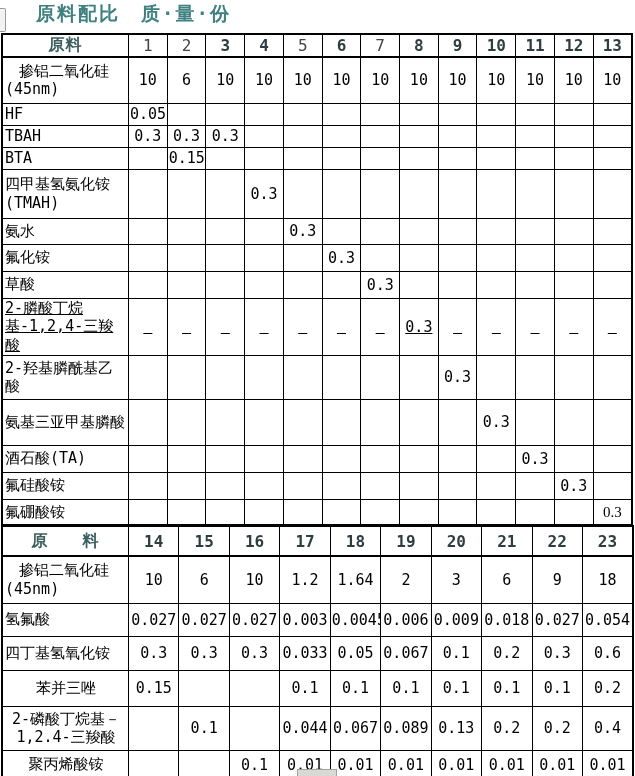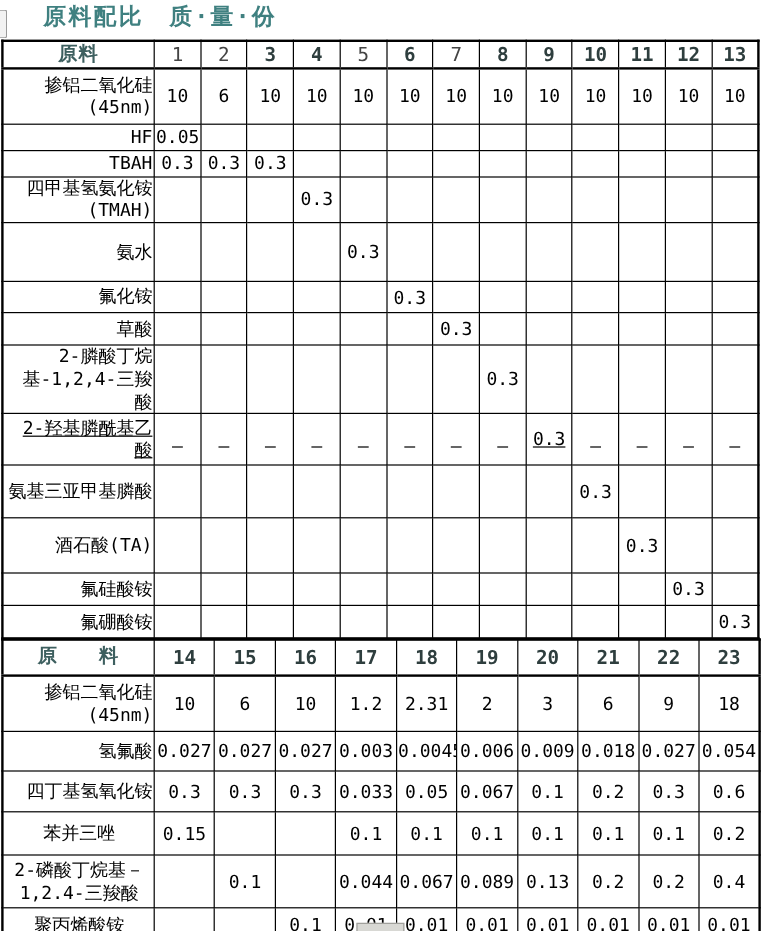--- a/index.html
+++ b/index.html
@@ -28,36 +28,36 @@
   #t1{width:633px;margin-top:-1px;}
   td,th{border:1px solid #000;padding:0 1px;overflow:hidden;}
   th{font-size:16px;color:#2e3e3e;font-weight:bold;}
   #t0 thead th:nth-child(2),
   #t0 thead th:nth-child(3),
   #t0 thead th:nth-child(6),
   #t0 thead th:nth-child(8){font-weight:normal;color:#444;}
   thead th{border-bottom:2px solid #000;}
   th.lbl{color:#3d5f5f;letter-spacing:1px;}
   .row-label{
-    font-size:15px;font-weight:normal;text-align:right;color:#000;
+    font-size:15px;font-weight:normal;text-align:left;color:#000;
     line-height:1.25;padding-left:2px;
   }
   .val{font-size:15px;text-align:center;color:#000;white-space:nowrap;}
   
   #t0 tr:nth-child(1) {height:22px;}
   #t0 tbody tr:nth-child(1){height:46px;}
   #t0 tbody tr:nth-child(2),#t0 tbody tr:nth-child(3),#t0 tbody tr:nth-child(4){height:22px;}
   #t0 tbody tr:nth-child(5){height:49px;}
   #t0 tbody tr:nth-child(6){height:26px;}
   #t0 tbody tr:nth-child(7),#t0 tbody tr:nth-child(8){height:27px;}
   #t0 tbody tr:nth-child(9){height:43px;text-decoration:underline;}
   #t0 tbody tr:nth-child(10){height:44px;}
   #t0 tbody tr:nth-child(11){height:46px;}
   #t0 tbody tr:nth-child(12),#t0 tbody tr:nth-child(13){height:27px;}
-  #t0 tbody tr:nth-child(14){height:26px;}
+  #t0 tbody tr:nth-child(14){height:26px;font-family:Liberation Serif, serif;}
   
   #t1 thead tr{height:30px;}
   #t1 tbody tr:nth-child(1){height:47px;}
   #t1 tbody tr:nth-child(2){height:33px;}
   #t1 tbody tr:nth-child(3){height:34px;padding-left:45px;}
   #t1 tbody tr:nth-child(4){height:36px;}
   #t1 tbody tr:nth-child(5){height:44px;}
   #t1 tbody tr:nth-child(6){height:29px;}
   
   #t0 tbody tr:nth-child(1) .row-label,
@@ -137,20 +137,36 @@
           <td class="val">&nbsp;</td>
           <td class="val">&nbsp;</td>
           <td class="val">&nbsp;</td>
           <td class="val">&nbsp;</td>
           <td class="val">&nbsp;</td>
           <td class="val">&nbsp;</td>
           <td class="val">&nbsp;</td>
           <td class="val">&nbsp;</td>
         </tr>
         <tr>
+          <td class="row-label">BTA</td>
+          <td class="val">&nbsp;</td>
+          <td class="val">0.15</td>
+          <td class="val">&nbsp;</td>
+          <td class="val">&nbsp;</td>
+          <td class="val">&nbsp;</td>
+          <td class="val">&nbsp;</td>
+          <td class="val">&nbsp;</td>
+          <td class="val">&nbsp;</td>
+          <td class="val">&nbsp;</td>
+          <td class="val">&nbsp;</td>
+          <td class="val">&nbsp;</td>
+          <td class="val">&nbsp;</td>
+          <td class="val">&nbsp;</td>
+        </tr>
+        <tr>
           <td class="row-label">四甲基氢氨化铵(TMAH)</td>
           <td class="val">&nbsp;</td>
           <td class="val">&nbsp;</td>
           <td class="val">&nbsp;</td>
           <td class="val">0.3</td>
           <td class="val">&nbsp;</td>
           <td class="val">&nbsp;</td>
           <td class="val">&nbsp;</td>
           <td class="val">&nbsp;</td>
           <td class="val">&nbsp;</td>
@@ -321,21 +337,21 @@
           <th>23</th>
         </tr>
       </thead>
       <tbody>
         <tr>
           <td class="row-label">掺铝二氧化硅(45nm)</td>
           <td class="val">10</td>
           <td class="val">6</td>
           <td class="val">10</td>
           <td class="val">1.2</td>
-          <td class="val">2.31</td>
+          <td class="val">1.64</td>
           <td class="val">2</td>
           <td class="val">3</td>
           <td class="val">6</td>
           <td class="val">9</td>
           <td class="val">18</td>
         </tr>
         <tr>
           <td class="row-label">氢氟酸</td>
           <td class="val">0.027</td>
           <td class="val">0.027</td>

